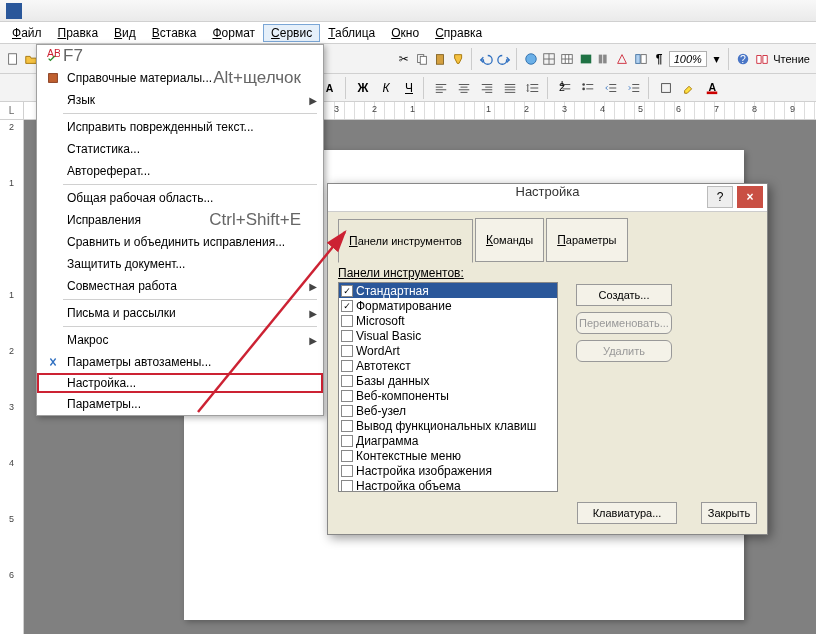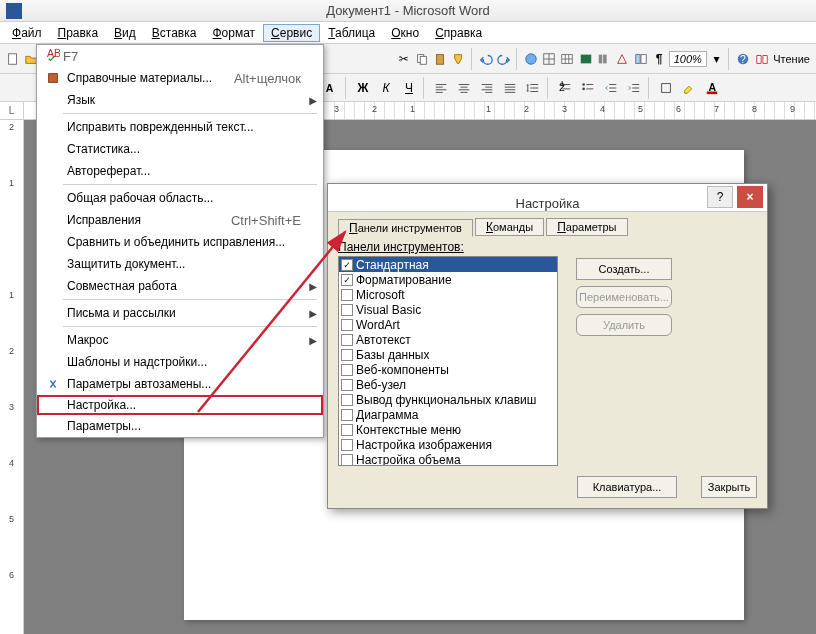--- a/index.html
+++ b/index.html
@@ -24,33 +24,33 @@
   .canvas-area { position:absolute; top:120px; left:0; right:0; bottom:0; display:flex;}
   .vruler { width:24px; background:#fff; border-right:1px solid #d0d0d0;}
   .vruler .vn { font-size:9px; color:#444; padding:2px; text-align:center;}
   .canvas-bg { flex:1; background:#808080; position:relative;}
   .page { position:absolute; left:160px; top:30px; width:560px; height:470px; background:#fff; box-shadow:2px 2px 6px rgba(0,0,0,0.3);}
   
   .dropdown { position:absolute; top:44px; left:36px; width:288px; background:#fff; border:1px solid #a0a0a0; box-shadow:2px 2px 6px rgba(0,0,0,0.3); z-index:10;}
   .dropdown .di { height:22px; display:flex; align-items:center; padding:0 6px; cursor:default; position:relative;}
   .dropdown .di .mic { width:20px; display:flex; align-items:center; justify-content:center;}
   .dropdown .di .lab { flex:1; padding-left:4px;}
-  .dropdown .di .acc { color:#666; font-size:13px; padding-right:16px;}
+  .dropdown .di .acc { color:#666; font-size:17px; padding-right:16px;}
   .dropdown .di .arr { position:absolute; right:6px; font-size:10px; color:#444;}
   .dropdown .dsep { height:1px; background:#d0d0d0; margin:2px 6px 2px 26px;}
   .dropdown .di.highlighted { border:2px solid #c23; background:#fff; padding:0 4px; height:20px;}
   
   .dialog { position:absolute; top:183px; left:327px; width:441px; background:#ece9d8; border:1px solid #888; box-shadow:3px 3px 10px rgba(0,0,0,0.4); z-index:20;}
-  .dlg-title { height:28px; background:#fff; display:flex; align-items:flex-end; justify-content:center; position:relative; border-bottom:1px solid #ccc;}
+  .dlg-title { height:28px; background:#fff; display:flex; align-items:flex-start; justify-content:center; position:relative; border-bottom:1px solid #ccc;}
   .dlg-title .t { font-size:13px; color:#333;}
   .dlg-title .help { position:absolute; right:34px; top:2px; width:26px; height:22px; background:#eee; border:1px solid #bbb; display:flex; align-items:center; justify-content:center;}
   .dlg-title .close { position:absolute; right:4px; top:2px; width:26px; height:22px; background:#c94f44; color:#fff; display:flex; align-items:center; justify-content:center; font-weight:bold;}
   .dlg-body { padding:6px 10px 10px 10px; }
   .tabs { display:flex; gap:2px; margin-bottom:4px;}
-  .tab { padding:1px 10px; border:1px solid #999; background:#f4f2e8; font-size:11px; cursor:default;}
+  .tab { padding:14px 10px; border:1px solid #999; background:#f4f2e8; font-size:11px; cursor:default;}
   .tab.active { background:#ece9d8; border-bottom:1px solid #ece9d8; position:relative; top:1px;}
   .label { font-size:11px; margin:2px 0;}
   .listbox { width:220px; height:210px; border:1px solid #888; background:#fff; overflow-y:auto;}
   .lrow { height:15px; display:flex; align-items:center; padding:0 2px; font-size:11px; gap:3px;}
   .lrow.sel { background:#2a579a; color:#fff;}
   .chk { width:12px; height:12px; border:1px solid #888; background:#fff; display:inline-flex; align-items:center; justify-content:center; font-size:9px; color:#000;}
   .lrow.sel .chk { color:#000;}
   .dlg-row { display:flex; gap:18px;}
   .rbuttons { display:flex; flex-direction:column; gap:6px; padding-top:2px;}
   .dbtn { width:96px; height:22px; border:1px solid #999; background:#f4f2e8; font-size:11px; display:flex; align-items:center; justify-content:center;}
@@ -59,21 +59,20 @@
   
   .arrow-svg { position:absolute; top:220px; left:190px; z-index:25; pointer-events:none;}
   
   .ic { width:14px; height:14px;}
 </style>
 </head>
 <body>
 
 <div class="titlebar">
   <span class="win-icon"></span>
-  <span class="title">Документ1 - Microsoft Word</span>
 </div>
 
 <div class="menubar" id="menubar">
     <span class="mitem"><span class="underl">Ф</span>айл</span>
     <span class="mitem"><span class="underl">П</span>равка</span>
     <span class="mitem"><span class="underl">В</span>ид</span>
     <span class="mitem"><span class="underl">В</span>ставка</span>
     <span class="mitem"><span class="underl">Ф</span>ормат</span>
     <span class="mitem active"><span class="underl">С</span>ервис</span>
     <span class="mitem"><span class="underl">Т</span>аблица</span>
@@ -413,24 +412,20 @@
     <div class="di">
       <span class="mic"></span>
       <span class="lab">Письма и рассылки</span>
       <span class="arr">▶</span>
     </div>
     <div class="dsep"></div>
     <div class="di">
       <span class="mic"></span>
       <span class="lab">Макрос</span>
       <span class="arr">▶</span>
-    </div>
-    <div class="di">
-      <span class="mic"></span>
-      <span class="lab">Шаблоны и надстройки...</span>
     </div>
     <div class="di">
       <span class="mic">
         <svg class="ic" viewBox="0 0 16 16">
           <path d="M5 4l6 8M11 4l-6 8" stroke="#3070c0" stroke-width="1.5"></path>
         </svg>
       </span>
       <span class="lab">Параметры автозамены...</span>
     </div>
     <div class="di highlighted">

